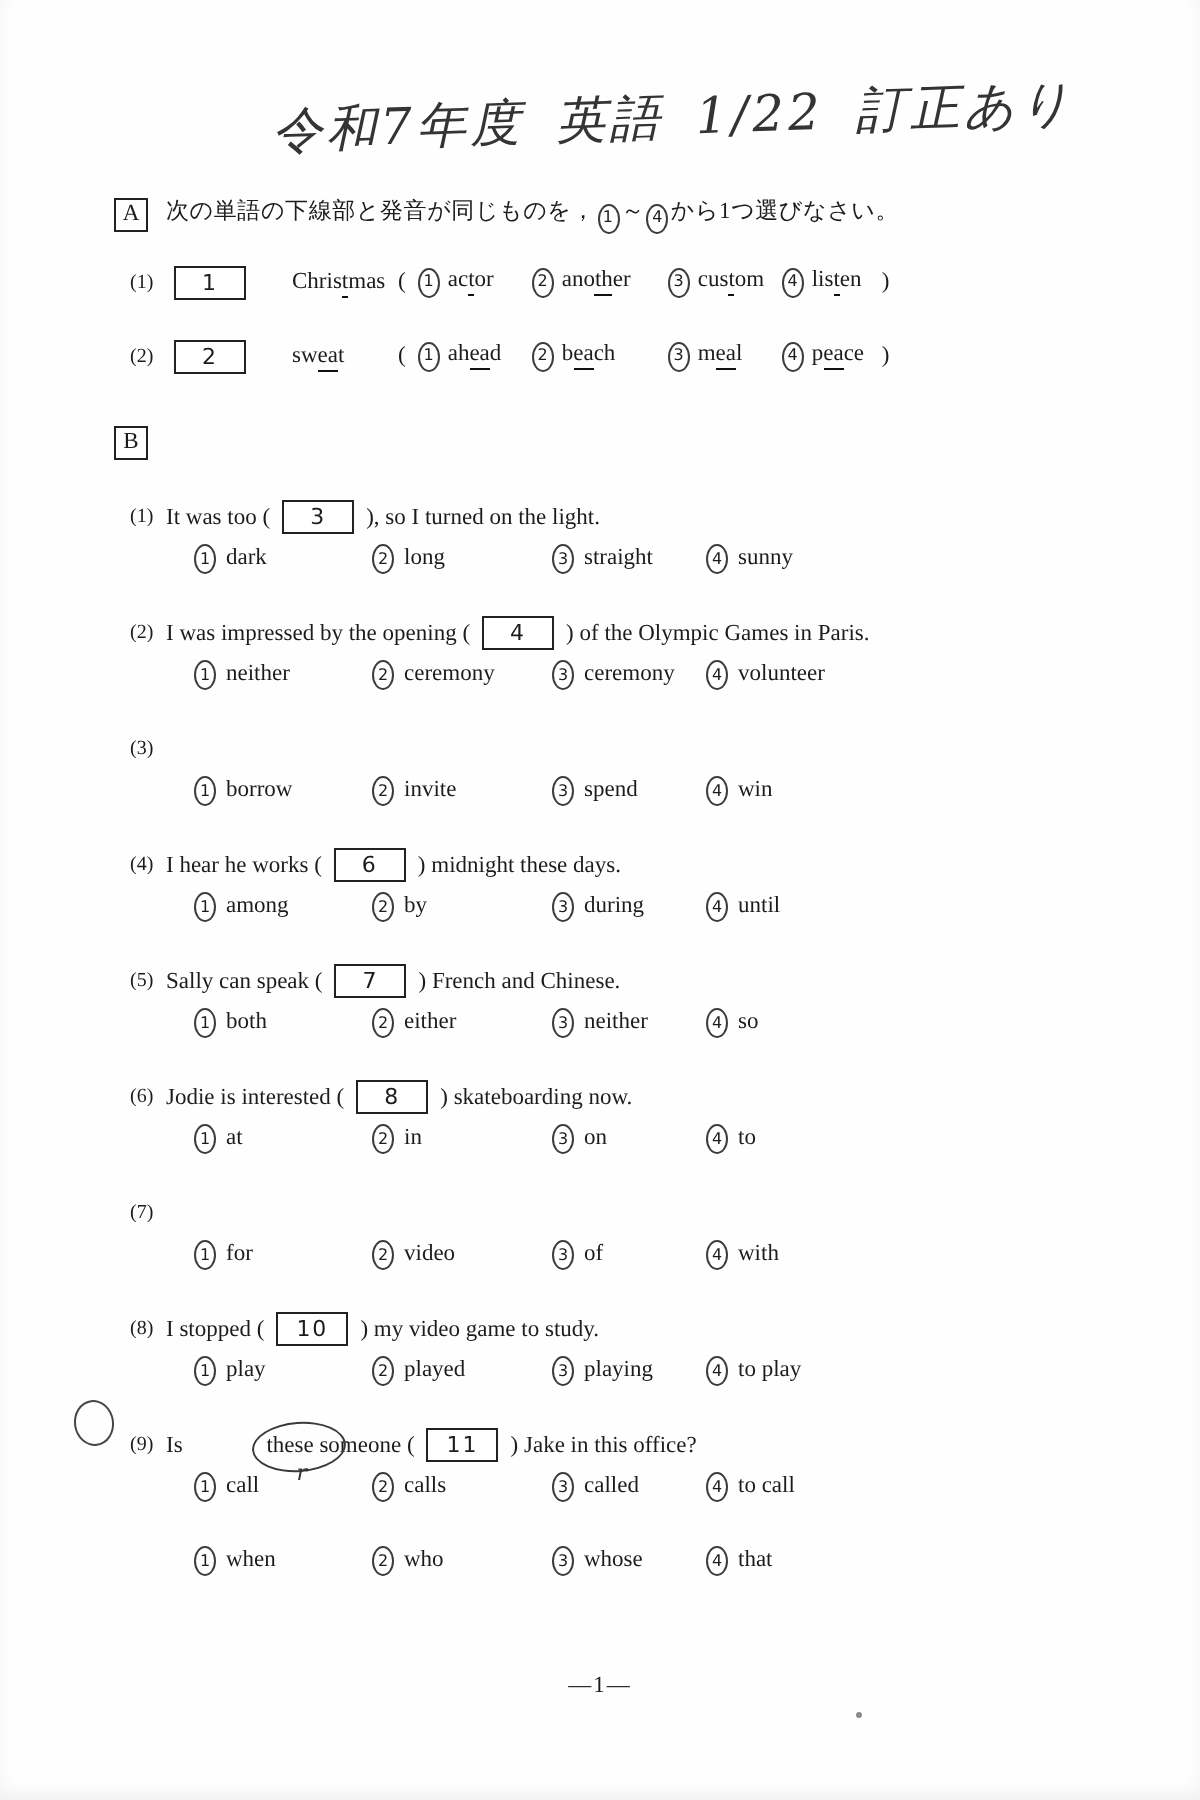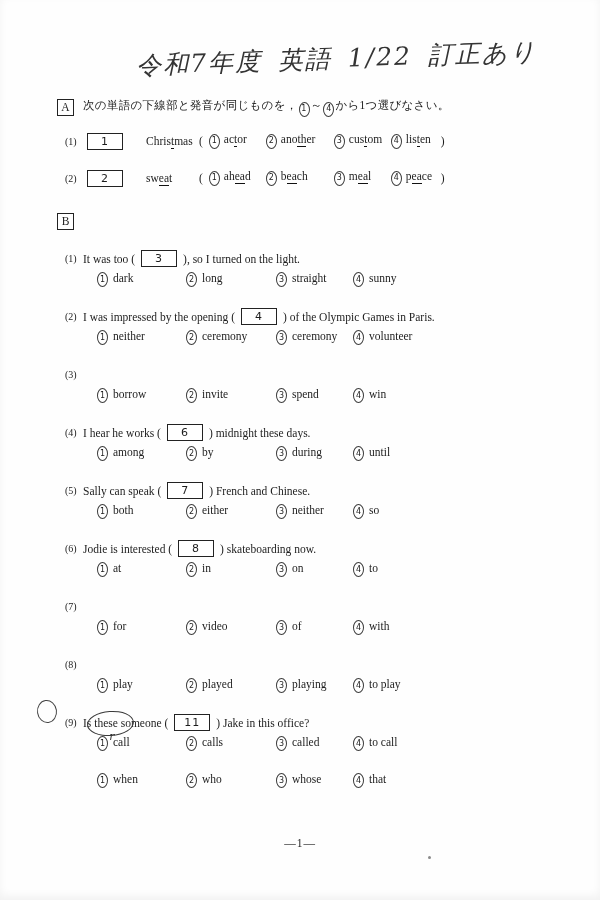--- a/index.html
+++ b/index.html
@@ -60,21 +60,21 @@
   .bq-l1 { display:flex; align-items:center; height:16px; margin-bottom:5px; }
   .bq-l1 .qnum { flex:none; min-width:15px; margin-left:8px; font-size:10px; }
   .sent { display:inline-flex; align-items:center; margin-left:3px; white-space:pre; }
   .sent .ansbox { margin:0 6px; }
   .bq-opts { display:flex; align-items:center; height:16px; margin-left:40px; }
   .bopt { display:inline-flex; align-items:baseline; flex:none; }
   .bopt .circ { margin-right:5px; }
   .bw1 { width:89px; } .bw2 { width:90px; } .bw3 { width:77px; }
 
   
-  .these-wrap { position:relative; display:inline-block; }
+  .these-wrap { position:relative; display:inline-block;margin-left:39px; }
   .these-ellipse {
     position:absolute; left:-7px; top:-6px; width:45px; height:23px;
     border:1.5px solid #3a3a3a; border-radius:50%;
     transform:rotate(-4deg); pointer-events:none;
   }
   .hand-r {
     position:absolute; left:15px; top:13px; font-size:11px;
     font-style:italic; color:#333; font-family:"DejaVu Serif",serif;
   }
   .margin-circle {
@@ -323,20 +323,21 @@
         <span class="bopt">
             <span class="circ">4</span>
             <span>with</span>
           </span>
       </div>
     </div>
 
     <div class="bq">
       <div class="bq-l1">
         <span class="qnum">(8)</span>
+        <span class="sent"><span>I stopped (</span><span class="ansbox">10</span><span>) my video game to study.</span></span>
       </div>
       <div class="bq-opts">
         <span class="bopt bw1">
             <span class="circ">1</span>
             <span>play</span>
           </span>
         <span class="bopt bw2">
             <span class="circ">2</span>
             <span>played</span>
           </span>

